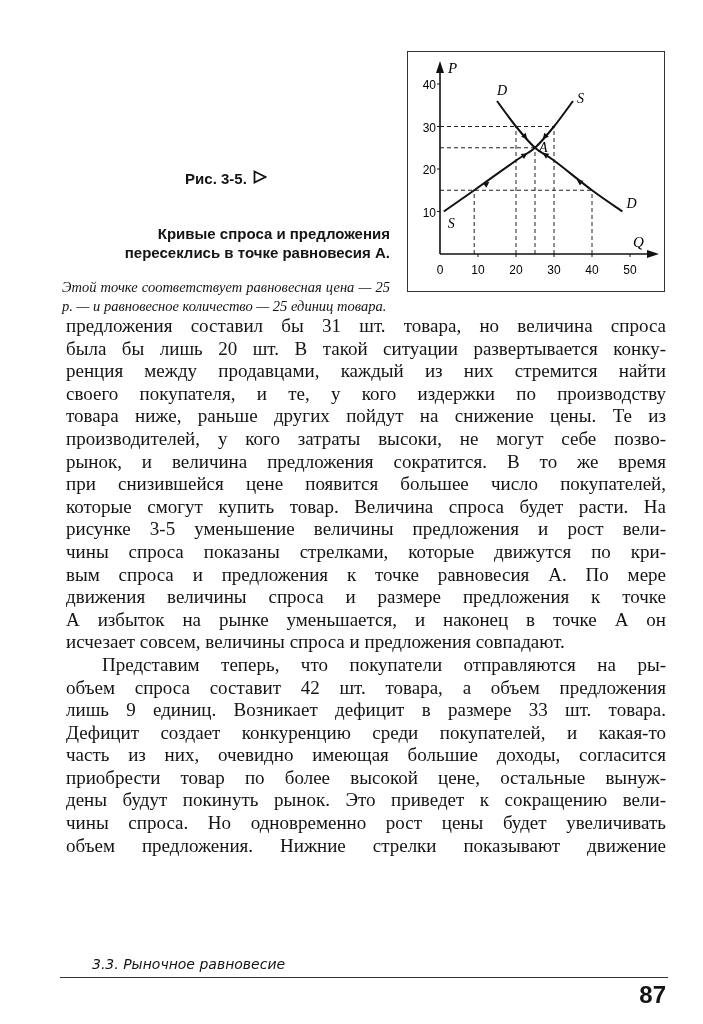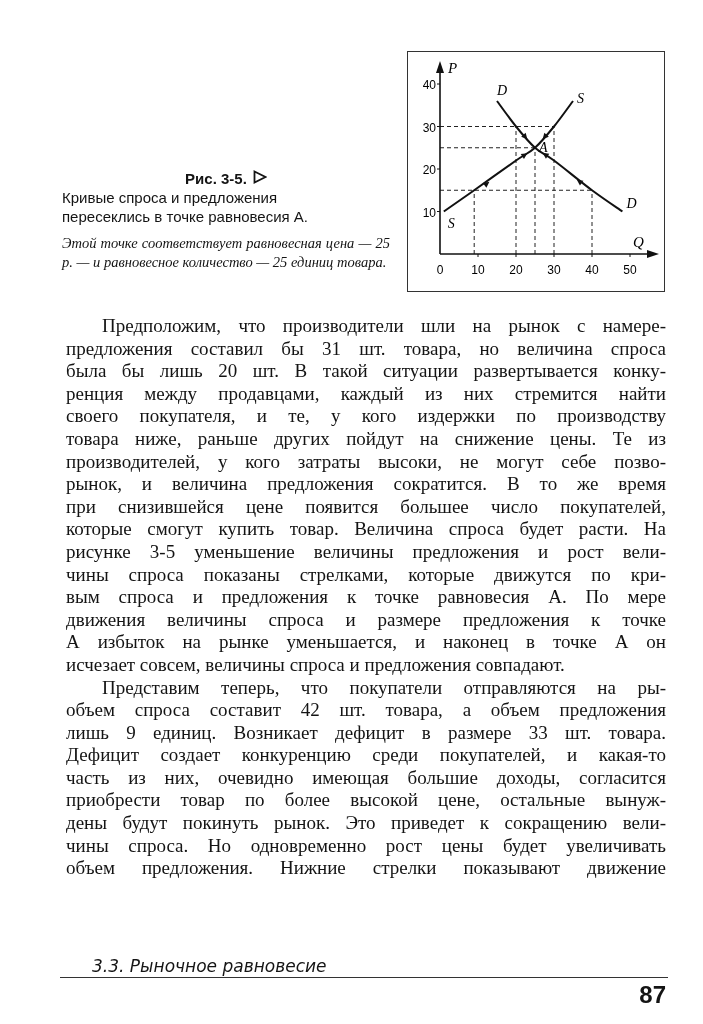--- a/index.html
+++ b/index.html
@@ -14,37 +14,37 @@
     .chart-svg { position: absolute; left: 407px; top: 51px; }
     .caption {
       position: absolute; left: 62px; top: 170px; width: 328px;
       font-family: "Liberation Sans", sans-serif;
     }
     .cap-label {
       text-align: center; font-weight: bold; font-size: 15px; line-height: 18px;
     }
     .cap-label .tri { display: inline-block; margin-left: 6px; }
     .cap-title {
-      font-weight: normal; font-size: 15px; line-height: 19px;
+      text-align: right; font-weight: bold; font-size: 15px; line-height: 19px; margin-top: 36px;
     }
     .cap-desc {
-      margin-top: 8px; font-family: "Liberation Serif", serif; font-style: italic;
+      margin-top: 16px; font-family: "Liberation Serif", serif; font-style: italic;
       font-size: 14.5px; line-height: 19px; text-align: justify;
     }
     .body-text {
       position: absolute; left: 66px; top: 315px; width: 600px;
       font-family: "Liberation Serif", serif; font-size: 19px; line-height: 22.6px;
       text-align: justify;
     }
     .body-text .line { display: block; text-align: justify; text-align-last: justify; }
     .body-text .line.last { text-align-last: left; }
     .body-text .line.indent { text-indent: 36px; }
     .footer-title {
       position: absolute; left: 92px; top: 956px;
-      font-family: "DejaVu Sans", sans-serif; font-style: italic; font-size: 17px;
+      font-family: "DejaVu Sans", sans-serif; font-style: italic; font-size: 14px;
     }
     .footer-rule {
       position: absolute; left: 60px; top: 977px; width: 608px; height: 0;
       border-top: 1.5px solid #333;
     }
     .page-number {
       position: absolute; right: 37px; top: 981px;
       font-family: "Liberation Sans", sans-serif; font-weight: bold; font-size: 24px;
     }
   </style>
@@ -112,21 +112,20 @@
   </div>
   <div class="cap-title">
     <div>Кривые спроса и предложения</div>
     <div>пересеклись в точке равновесия А.</div>
   </div>
   <div class="cap-desc">Этой точке соответствует равновесная цена — 25 р. — и равновесное количество — 25 единиц товара.</div>
 </div>
 
 <div class="body-text">
   <div id="para1">
-      <span class="line indent">Предположим, что производители шли на рынок с намере-</span>
       <span class="line">предложения составил бы 31 шт. товара, но величина спроса</span>
       <span class="line">была бы лишь 20 шт. В такой ситуации развертывается конку-</span>
       <span class="line">ренция между продавцами, каждый из них стремится найти</span>
       <span class="line">своего покупателя, и те, у кого издержки по производству</span>
       <span class="line">товара ниже, раньше других пойдут на снижение цены. Те из</span>
       <span class="line">производителей, у кого затраты высоки, не могут себе позво-</span>
       <span class="line">рынок, и величина предложения сократится. В то же время</span>
       <span class="line">при снизившейся цене появится большее число покупателей,</span>
       <span class="line">которые смогут купить товар. Величина спроса будет расти. На</span>
       <span class="line">рисунке 3-5 уменьшение величины предложения и рост вели-</span>

